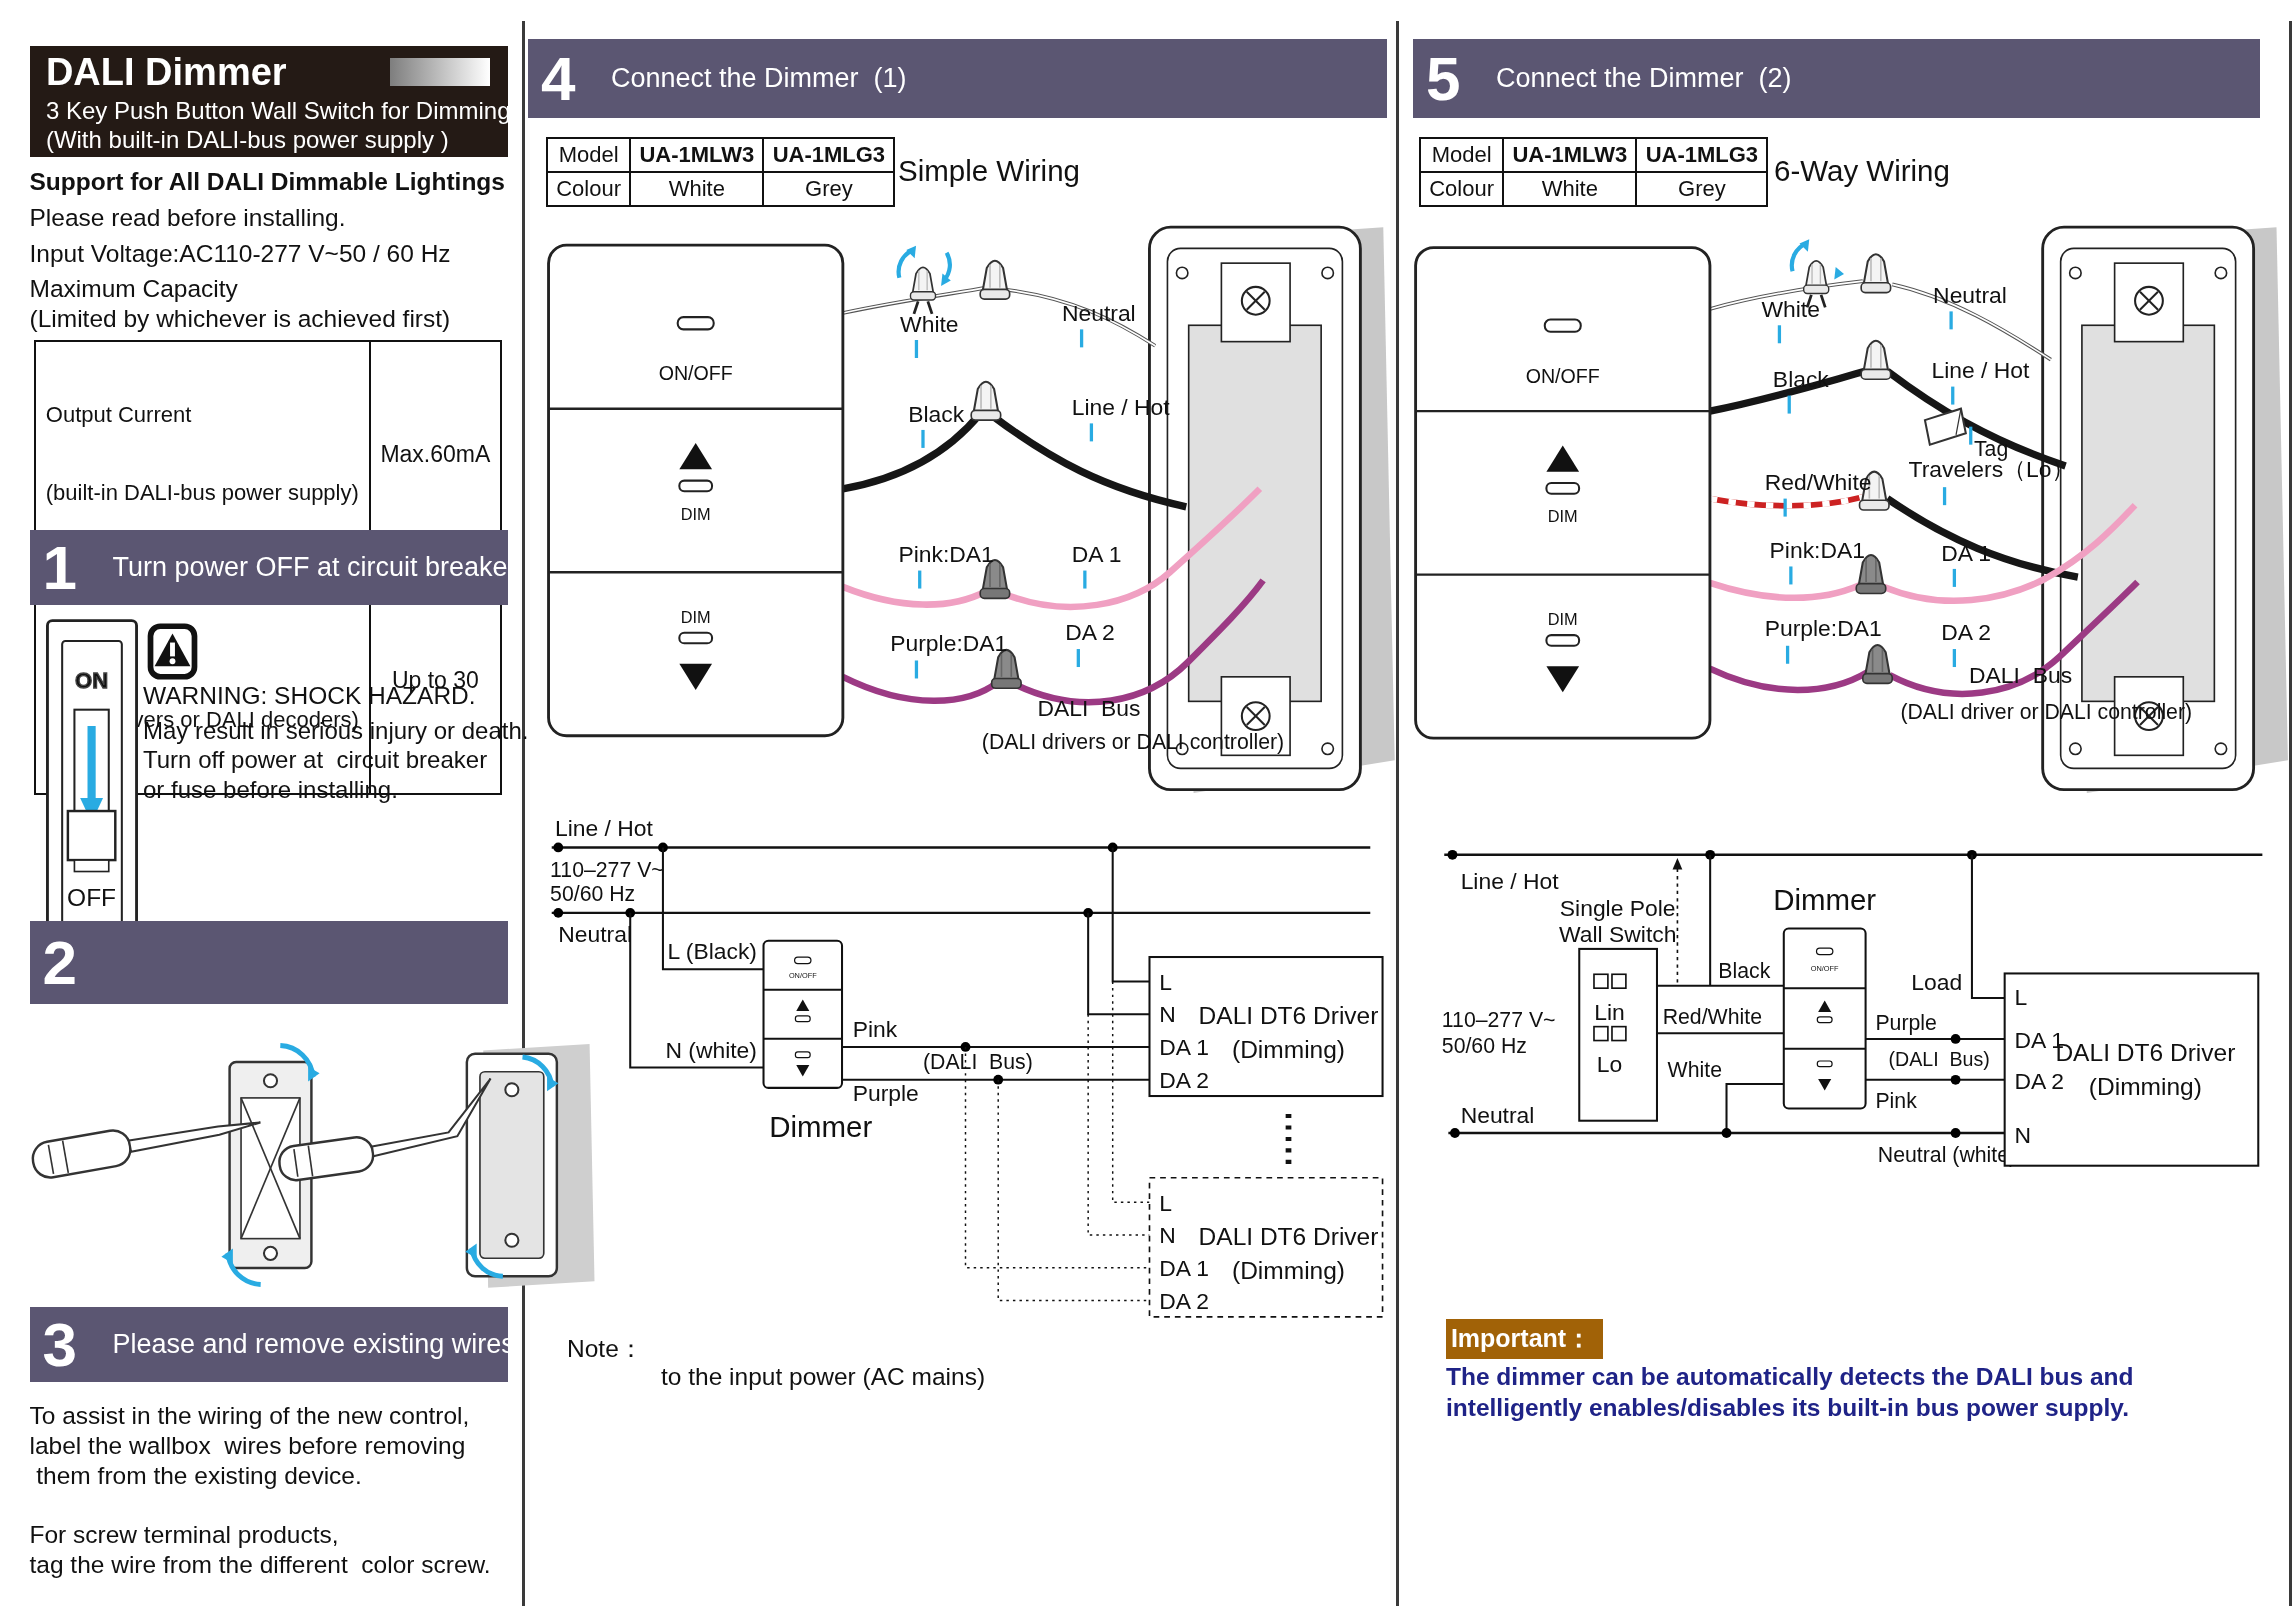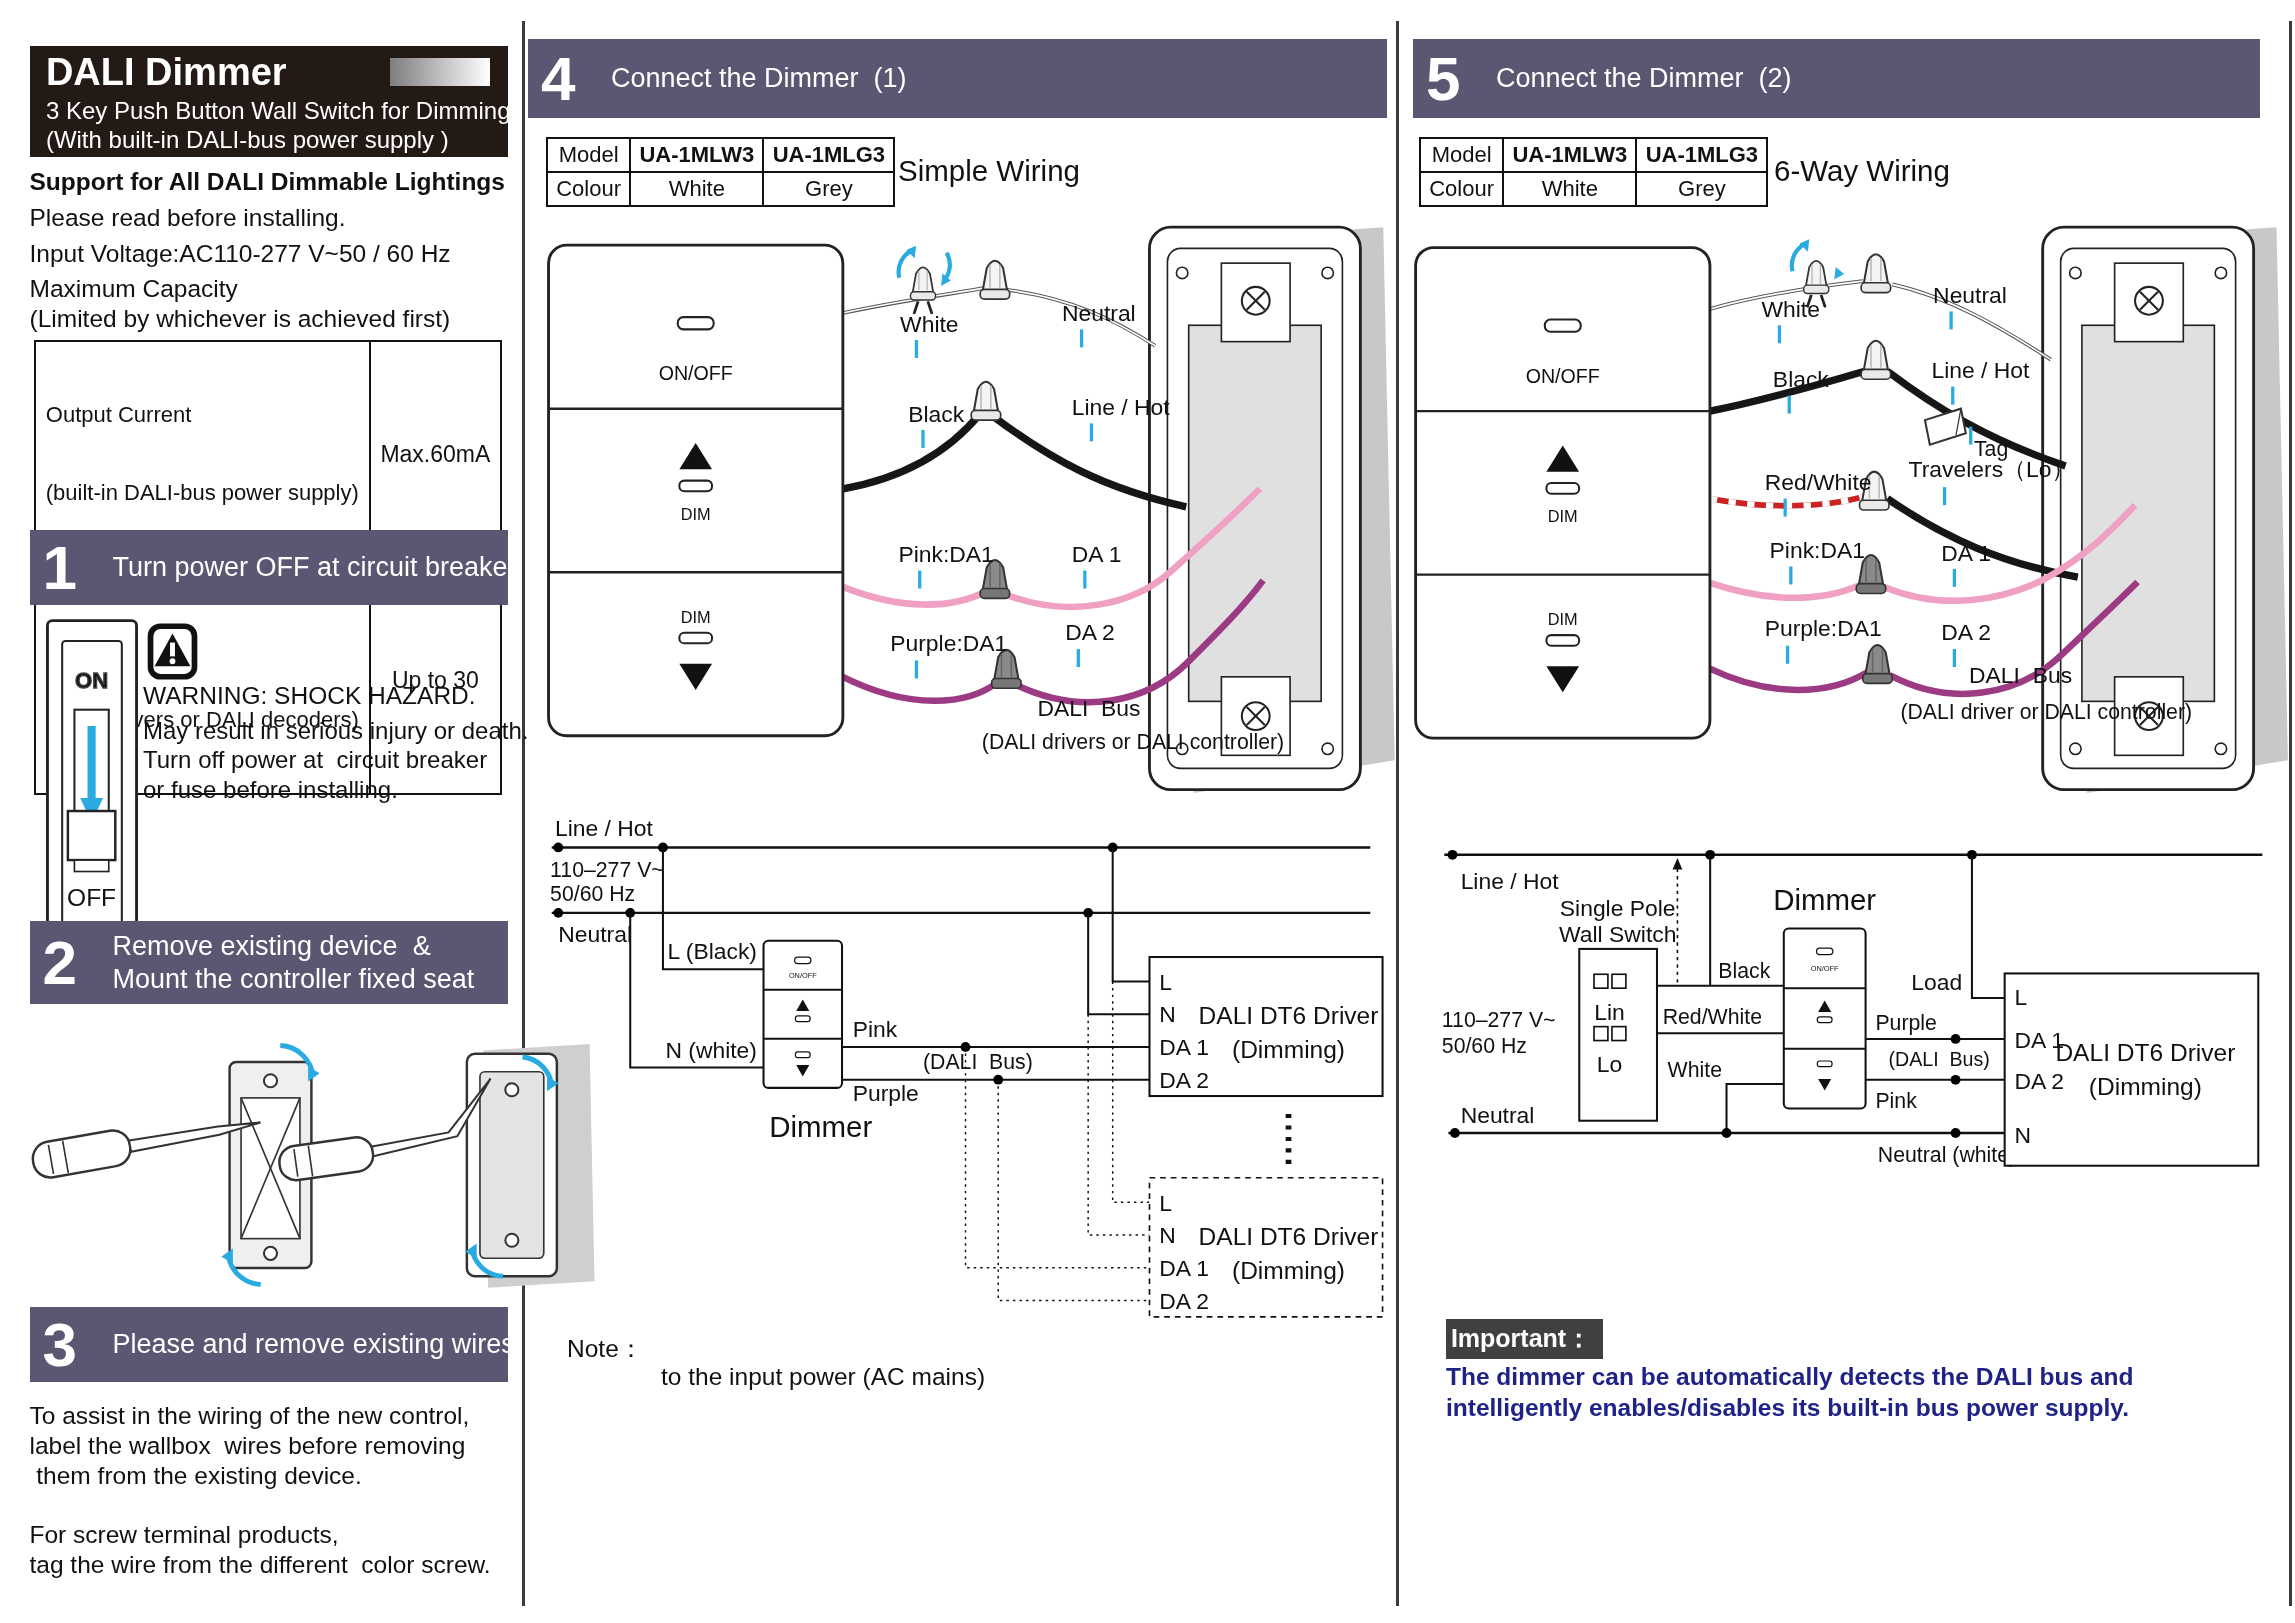--- a/index.html
+++ b/index.html
@@ -20,21 +20,21 @@
   .band .bt{font-size:27px;line-height:33px;white-space:pre}
   table{border-collapse:collapse}
   .spec td{border:2.5px solid #111;font-size:22px;padding:8.2px 9.8px;vertical-align:middle;white-space:pre}
   .spec .val{text-align:center;font-size:23px}
   .model td{border:2.5px solid #111;font-size:22px;text-align:center;padding:0 8.2px;height:32px;white-space:pre}
   .model .mn{font-weight:bold}
   svg{overflow:visible}
   svg text{font-family:"Liberation Sans","DejaVu Sans",sans-serif;fill:#111;white-space:pre}
   .note{font-size:24.5px;white-space:pre}
   .navy{color:#1f2387;font-weight:bold;font-size:24.5px;white-space:pre}
-  .implabel{position:absolute;background:#404040;color:#fff;font-weight:bold;font-size:25px;padding:2.5px 11.5px 4.1px 4.9px;white-space:pre}
+  .implabel{position:absolute;background:#a16207;color:#fff;font-weight:bold;font-size:25px;padding:2.5px 11.5px 4.1px 4.9px;white-space:pre}
 </style>
 </head>
 <body>
 
 <div class="page">
 
   <div class="divider" style="left:522px;top:20.5px;height:1585px"></div>
   <div class="divider" style="left:1396px;top:20.5px;height:1585px"></div>
   <div class="divider" style="left:2289px;top:20.5px;height:1585px"></div>
 
@@ -92,24 +92,20 @@
     <circle cx="31" cy="47" r="3.6" fill="#fff"></circle>
   </svg>
 
   <div class="abs t30" style="left:143px;top:681px">WARNING: SHOCK HAZARD.</div>
   <div class="abs t29" style="left:143px;top:717px">May result in serious injury or death.</div>
   <div class="abs t29" style="left:143px;top:746px">Turn off power at  circuit breaker</div>
   <div class="abs t29" style="left:143px;top:776px">or fuse before installing.</div>
 
   <div class="band" style="left:29.5px;top:921px;width:478px;height:83px">
     <div class="num">2</div>
-    <div>
-      <div class="bt">Remove existing device  &amp;</div>
-      <div class="bt">Mount the controller fixed seat</div>
-    </div>
   </div>
 
   <svg class="abs" style="left:24.5px;top:1021px" width="491" height="270" viewBox="0 0 600 330">
     <g>
       <rect x="250" y="50" width="100" height="252" rx="8" fill="#efefef" stroke="#333" stroke-width="3"></rect>
       <rect x="264" y="94" width="72" height="172" fill="#fff" stroke="#333" stroke-width="2"></rect>
       <line x1="264" y1="94" x2="336" y2="266" stroke="#333" stroke-width="2"></line>
       <line x1="336" y1="94" x2="264" y2="266" stroke="#333" stroke-width="2"></line>
       <circle cx="300" cy="73" r="8" fill="#fff" stroke="#333" stroke-width="2.5"></circle>
       <circle cx="300" cy="284" r="8" fill="#fff" stroke="#333" stroke-width="2.5"></circle>

